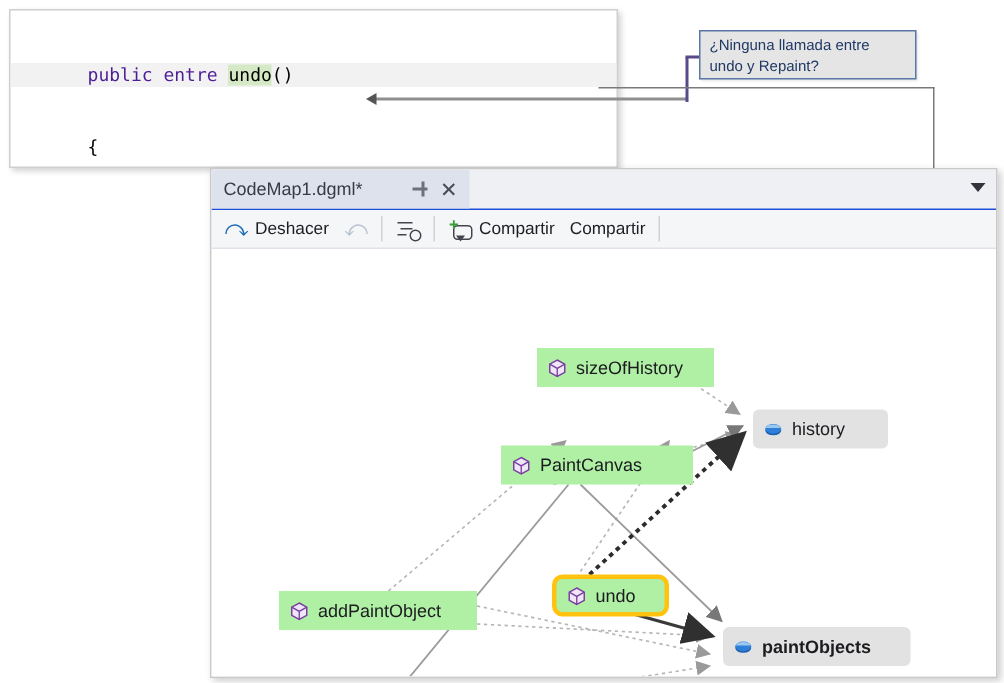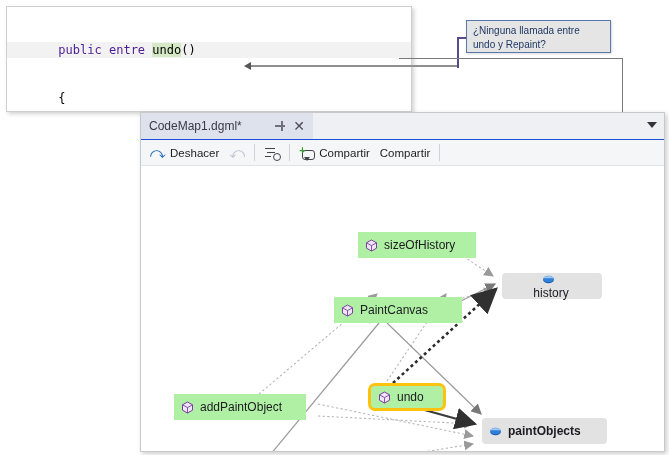--- a/index.html
+++ b/index.html
@@ -248,42 +248,42 @@
       <div class="node method" style="left:193px;top:66px;width:118px;margin-left:24px;">
         <span class="ic-method">
           <svg width="13" height="13" viewBox="0 0 13 13">
             <path d="M6.5,1 L11.5,3.8 L11.5,9.2 L6.5,12 L1.5,9.2 L1.5,3.8 z" fill="#f0e6fa" stroke="#7b3fa0" stroke-width="1"></path>
             <path d="M1.5,3.8 L6.5,6.6 L11.5,3.8 M6.5,6.6 L6.5,12" fill="none" stroke="#7b3fa0" stroke-width="0.9"></path>
           </svg>
         </span>
         <span>sizeOfHistory</span>
       </div>
 
-      <div class="node field" style="left:361px;top:107px;width:100px;flex-direction:column;">
+      <div class="node field" style="left:361px;top:107px;width:90px;">
         <span class="ic-field">
           <svg width="13" height="13" viewBox="0 0 13 13">
             <ellipse cx="6.5" cy="7" rx="5.3" ry="3.2" fill="#1b5fb0"></ellipse>
             <ellipse cx="6.5" cy="5.9" rx="5.3" ry="3.2" fill="#2f7fd8"></ellipse>
             <path d="M1.4,5.3 A5.3,3.2 0 0 1 11.6,5.3" fill="#9cc8f0"></path>
           </svg>
         </span>
         <span>history</span>
       </div>
 
       <div class="node method" style="left:193px;top:131px;width:128px;">
         <span class="ic-method">
           <svg width="13" height="13" viewBox="0 0 13 13">
             <path d="M6.5,1 L11.5,3.8 L11.5,9.2 L6.5,12 L1.5,9.2 L1.5,3.8 z" fill="#f0e6fa" stroke="#7b3fa0" stroke-width="1"></path>
             <path d="M1.5,3.8 L6.5,6.6 L11.5,3.8 M6.5,6.6 L6.5,12" fill="none" stroke="#7b3fa0" stroke-width="0.9"></path>
           </svg>
         </span>
         <span>PaintCanvas</span>
       </div>
 
-      <div class="node method" style="left:33px;top:228px;width:132px;">
+      <div class="node method" style="left:45px;top:228px;width:132px;">
         <span class="ic-method">
           <svg width="13" height="13" viewBox="0 0 13 13">
             <path d="M6.5,1 L11.5,3.8 L11.5,9.2 L6.5,12 L1.5,9.2 L1.5,3.8 z" fill="#f0e6fa" stroke="#7b3fa0" stroke-width="1"></path>
             <path d="M1.5,3.8 L6.5,6.6 L11.5,3.8 M6.5,6.6 L6.5,12" fill="none" stroke="#7b3fa0" stroke-width="0.9"></path>
           </svg>
         </span>
         <span>addPaintObject</span>
       </div>
 
       <div class="node sel" style="left:227px;top:217px;width:78px;">

